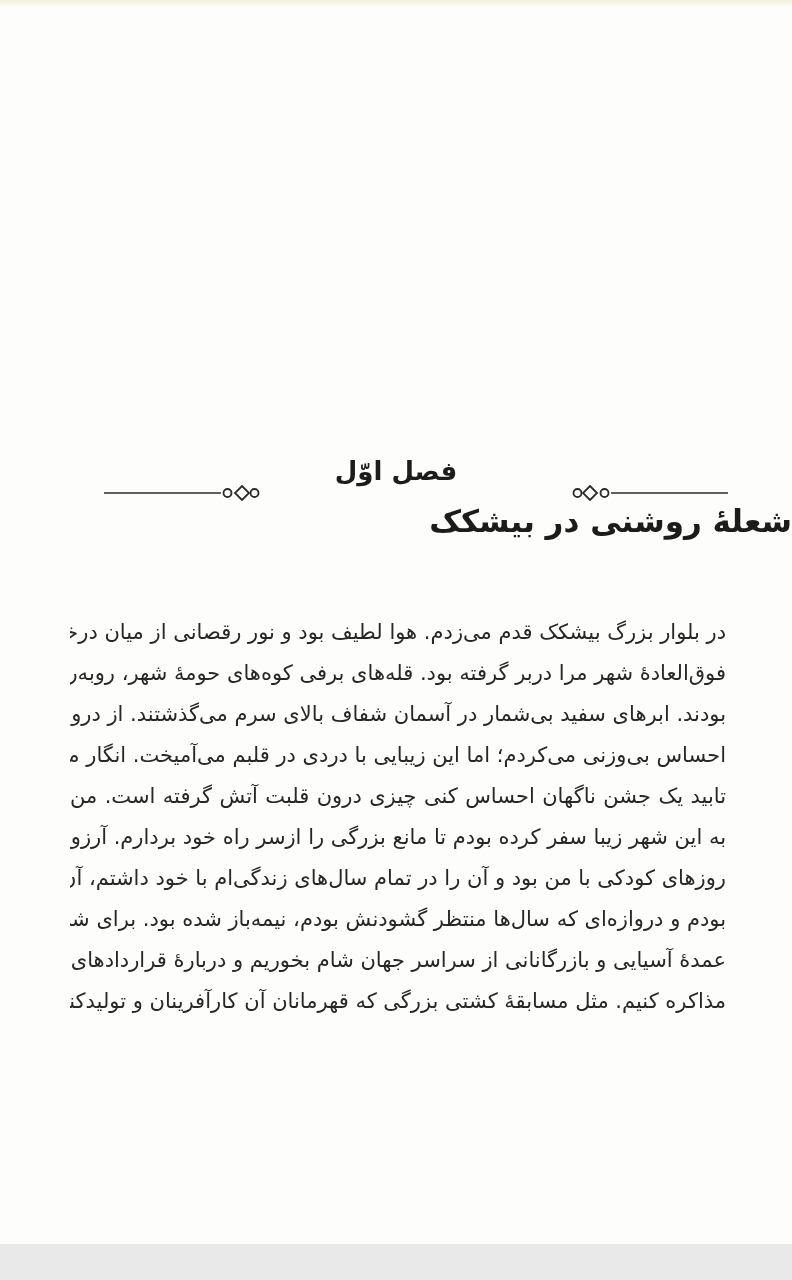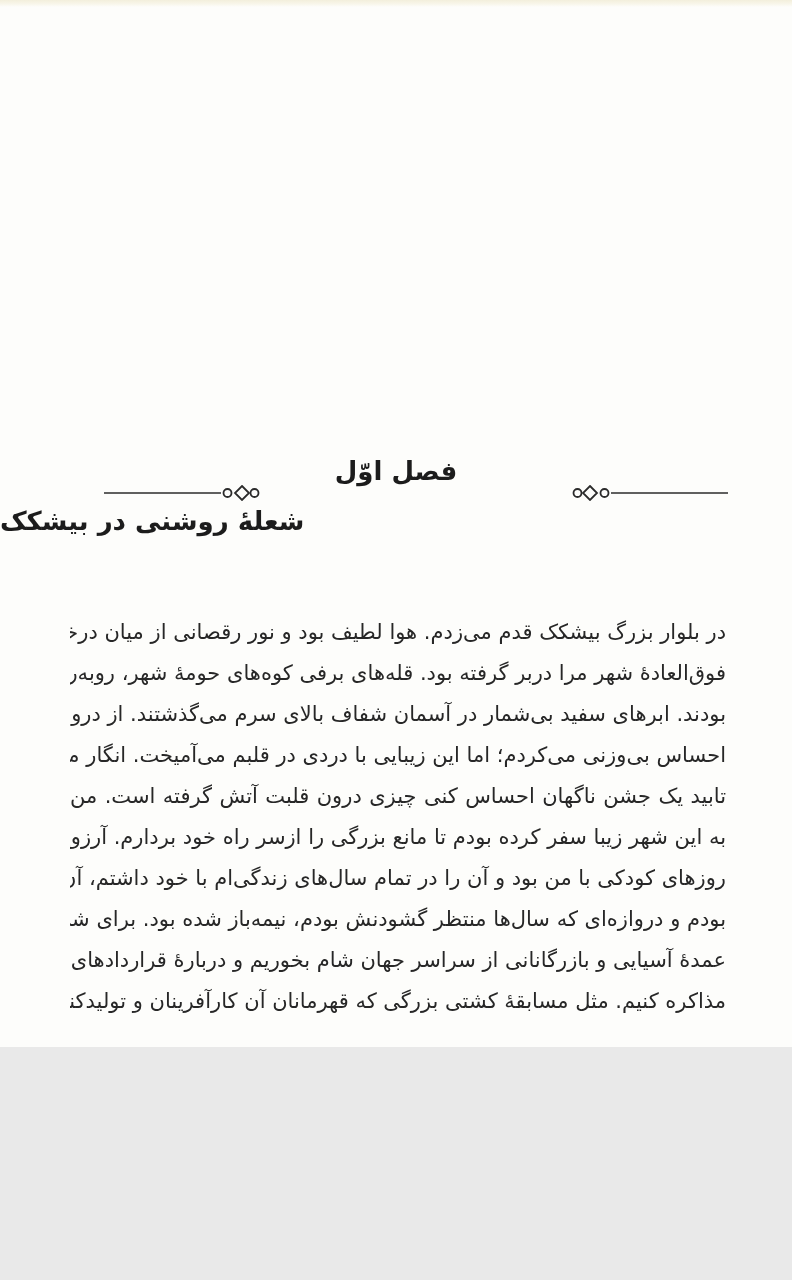--- a/index.html
+++ b/index.html
@@ -3,21 +3,21 @@
 <meta charset="utf-8">
 <style>
   html, body {
     margin: 0;
     padding: 0;
     background: #e9e9e9;
   }
   .page {
     position: relative;
     width: 792px;
-    height: 1047px;
+    height: 1244px;
     margin: 0 auto;
     background: #fdfdfb;
     overflow: hidden;
     font-family: "DejaVu Sans", sans-serif;
     direction: rtl;
   }
   .top-edge {
     position: absolute;
     top: 0; left: 0; right: 0;
     height: 7px;
@@ -32,22 +32,22 @@
     font-size: 26px;
     font-weight: 700;
     line-height: 38px;
     color: #1c1c1c;
   }
   .chapter-title {
     position: absolute;
     top: 498px;
     left: 0; right: 0;
     margin: 0;
-    text-align: left;
-    font-size: 26px;
+    text-align: right;
+    font-size: 31px;
     font-weight: 700;
     line-height: 46px;
     color: #1c1c1c;
   }
   .ornament {
     position: absolute;
     top: 485px;
     width: 156px;
     height: 16px;
   }

